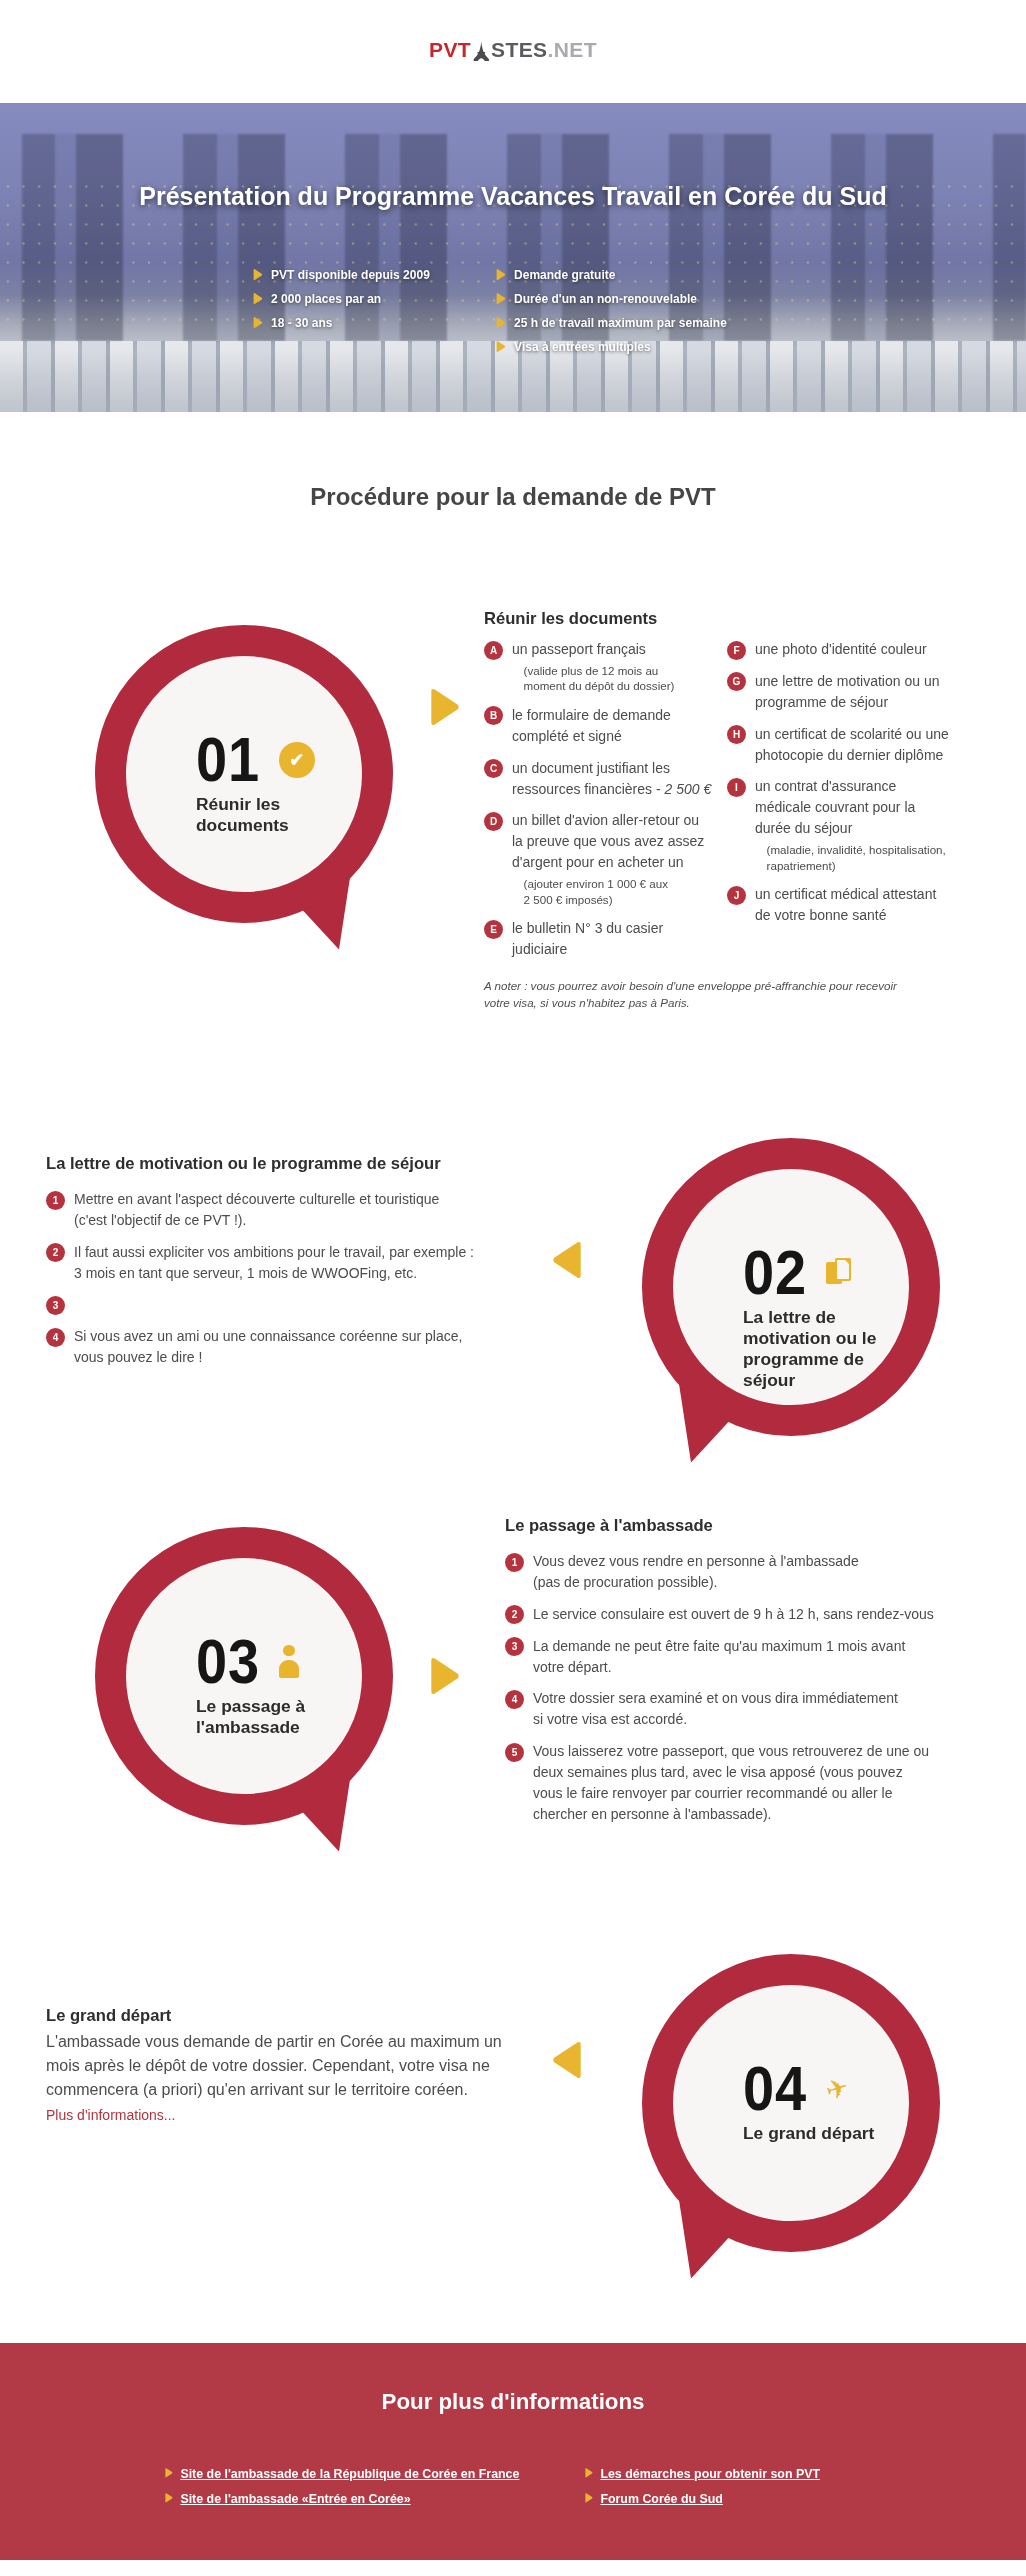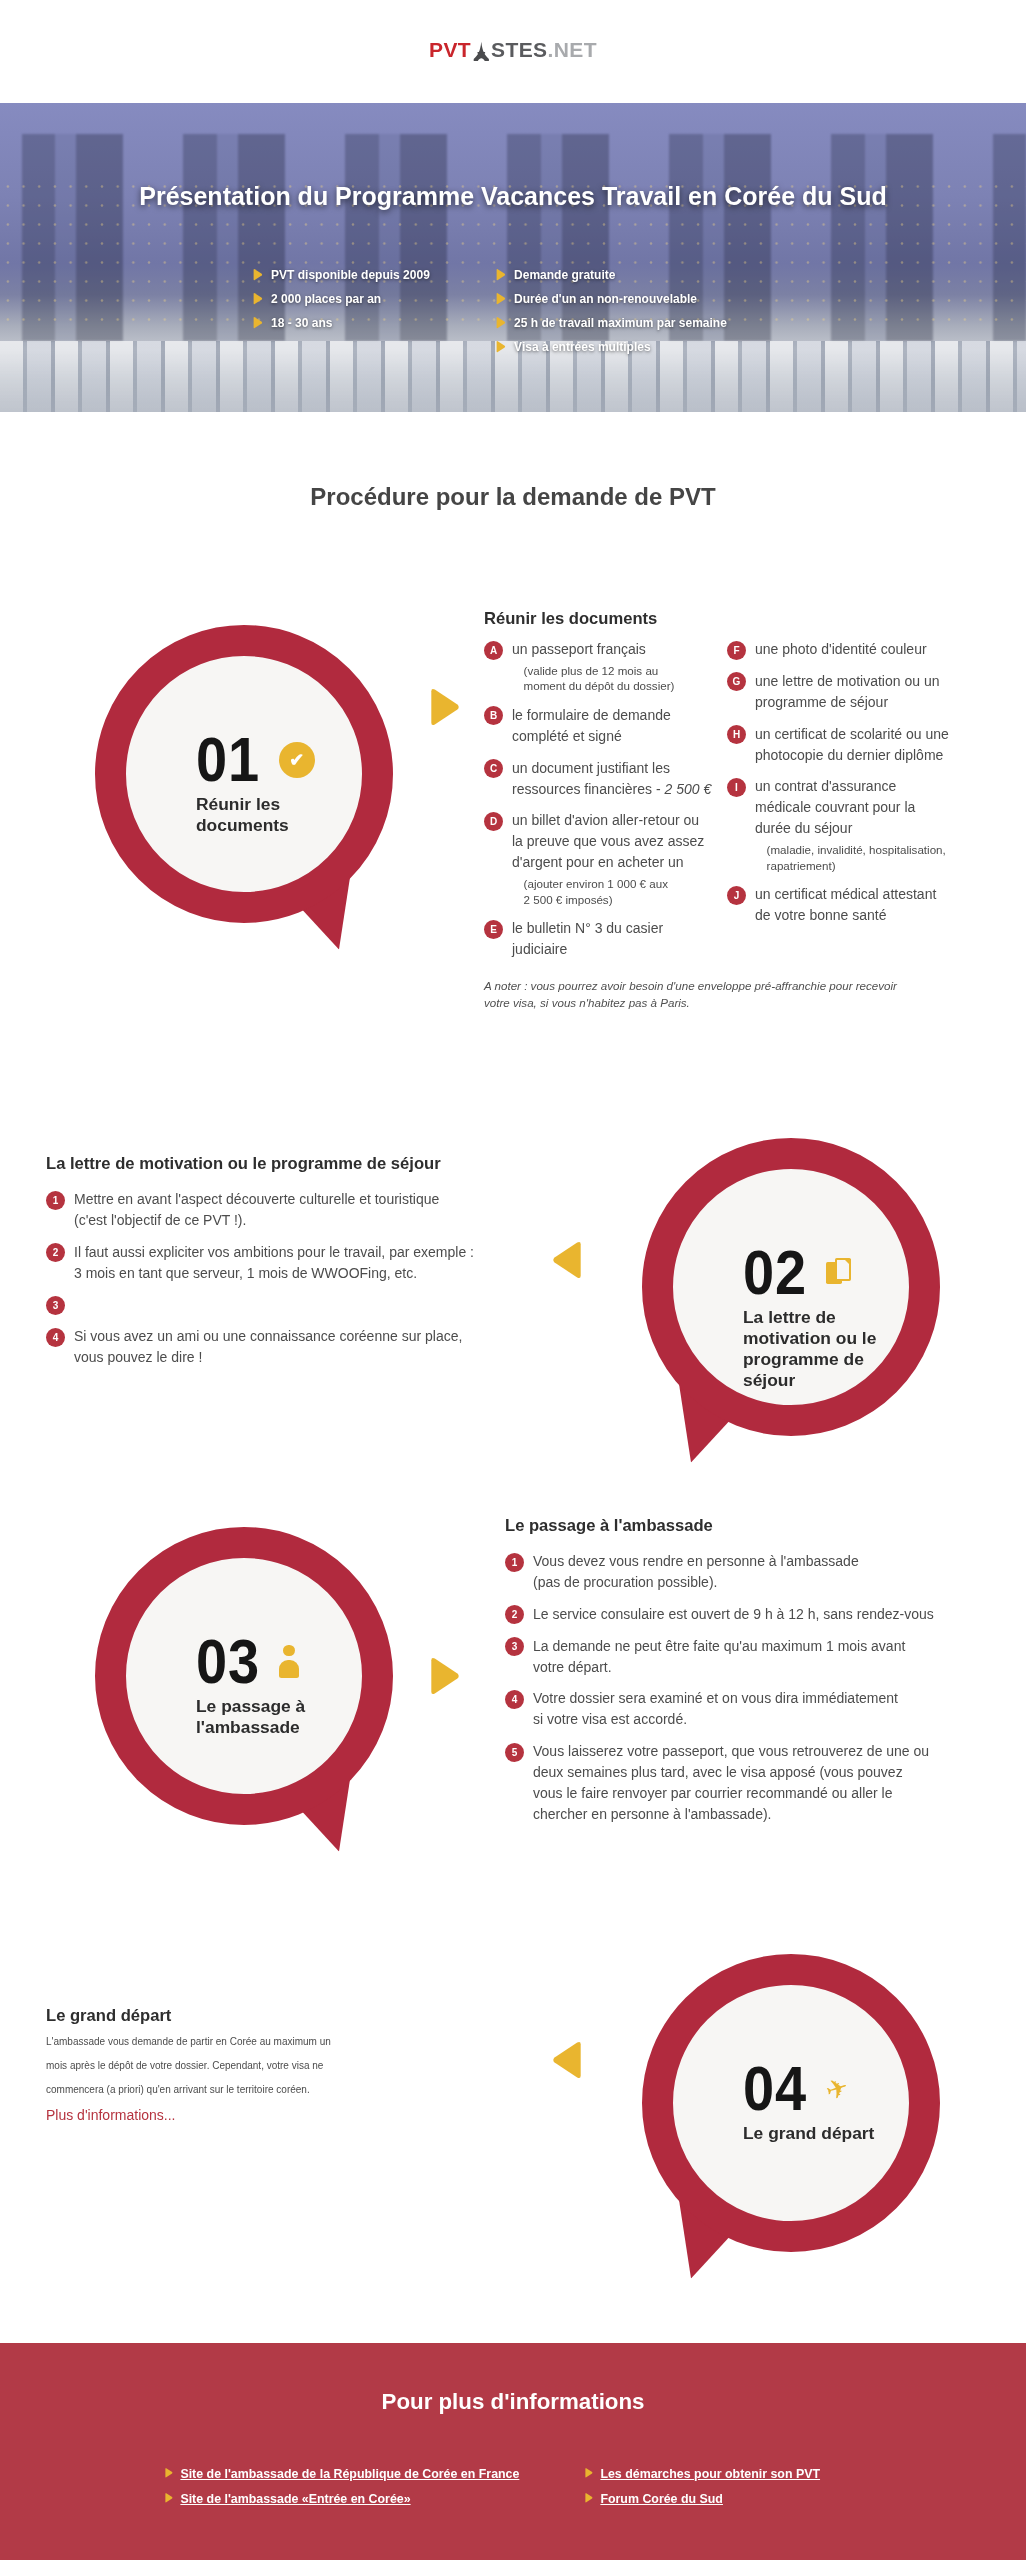--- a/index.html
+++ b/index.html
@@ -64,21 +64,21 @@
   .copy-icon { position:relative; width:31px; height:31px; display:inline-block; }
   .copy-icon .back { position:absolute; left:0; top:4.1px; width:15.7px; height:22.3px; background:#e9b52f; border-radius:1.7px; }
   .copy-icon .front { position:absolute; left:9px; top:0; width:16.6px; height:23px; background:#f7f6f4; border:2.5px solid #e9b52f; border-radius:1.7px; }
   .copy-icon .fold { position:absolute; left:18px; top:1.7px; width:0; height:0; border-left:7.4px solid transparent; border-top:7.4px solid #e9b52f; }
   .person-icon { position:relative; width:20px; height:35px; display:inline-block; }
   .person-icon .head { position:absolute; top:0; left:4.1px; width:11.6px; height:11.6px; border-radius:50%; background:#e9b52f; }
   .person-icon .body { position:absolute; bottom:1.7px; left:0; width:20px; height:18px; border-radius:9px 9px 2.5px 2.5px; background:#e9b52f; }
   .plane-icon { display:inline-block; color:#e9b52f; font-size:26.5px; transform:rotate(-18deg); line-height:1; }
 
   
-  .paragraph { position:absolute; font-size:10px; line-height:24px; color:#4c4c4c; white-space:pre-line; }
+  .paragraph { position:absolute; font-size:16px; line-height:24px; color:#4c4c4c; white-space:pre-line; }
   .more-link { position:absolute; font-size:14px; color:#b5333f; text-decoration:none; cursor:pointer; }
 
   
   .footer { position:absolute; top:2343px; left:0; width:1026px; height:217px; background:#b23a47; }
   .footer-title { position:absolute; top:46px; left:0; width:100%; text-align:center; color:#fff; font-size:22.3px; font-weight:800; }
   .footer-links { position:absolute; top:124px; list-style:none; }
   .fl-left { left:164px; }
   .fl-right { left:584px; }
   .footer-link { display:flex; align-items:flex-start; gap:7.4px; margin-bottom:10.8px; }
   .footer-link a { color:#fff; font-size:12.4px; font-weight:700; text-decoration:underline; cursor:pointer; }

